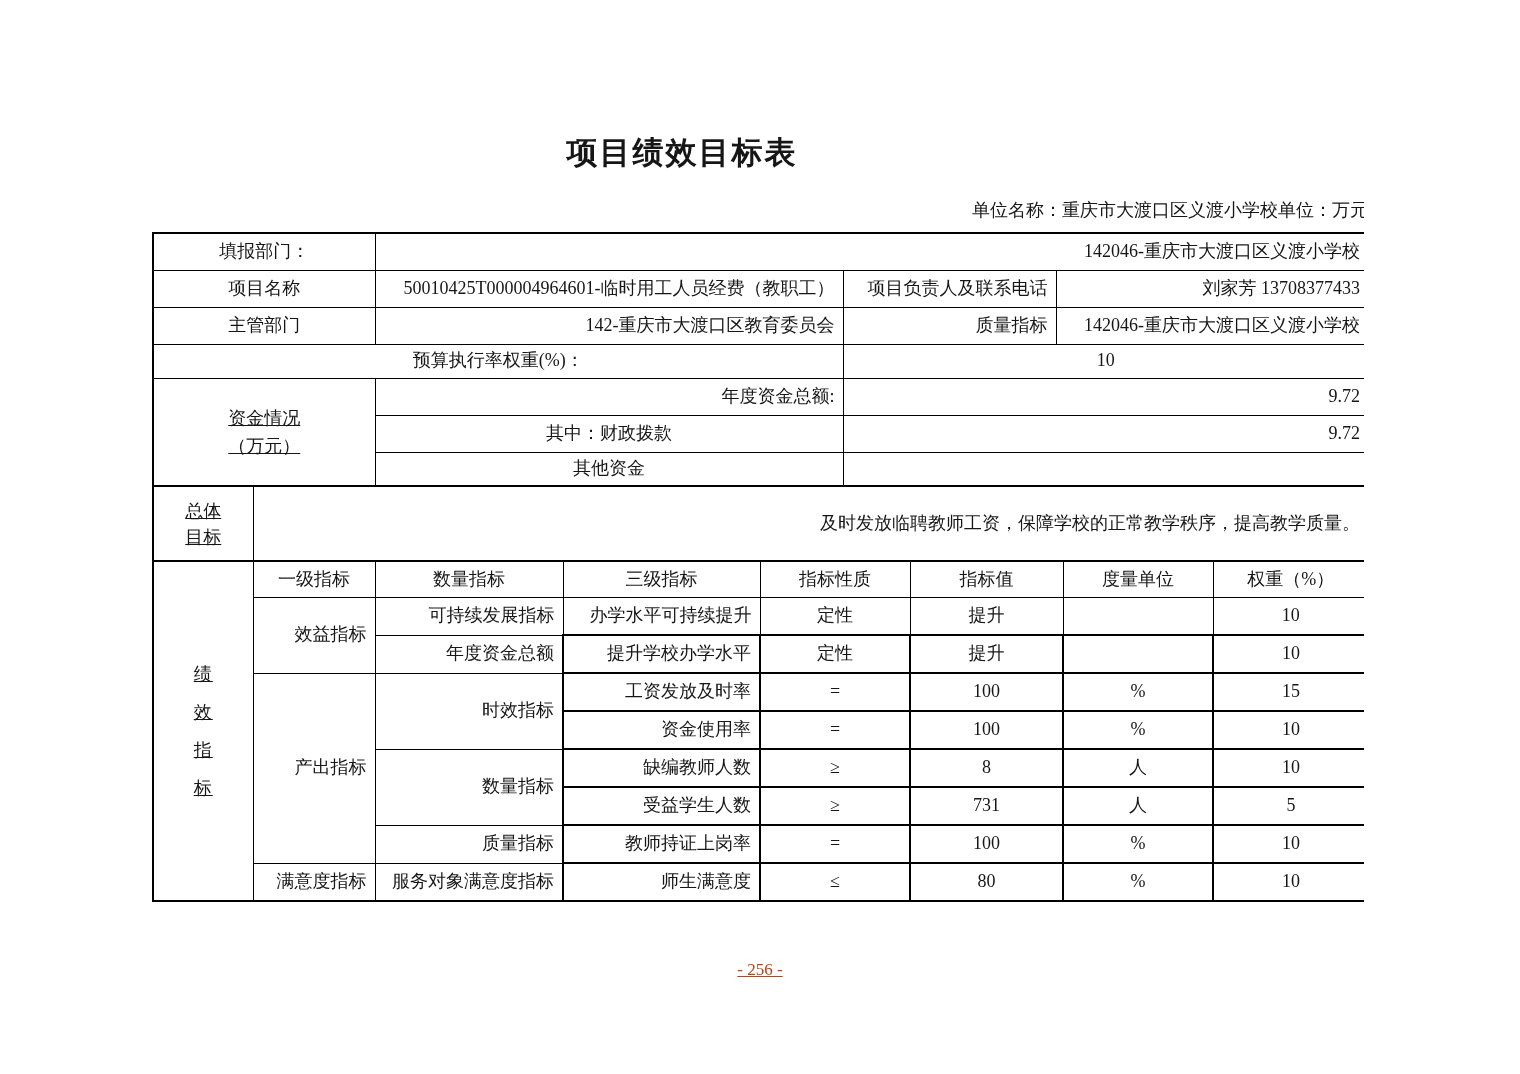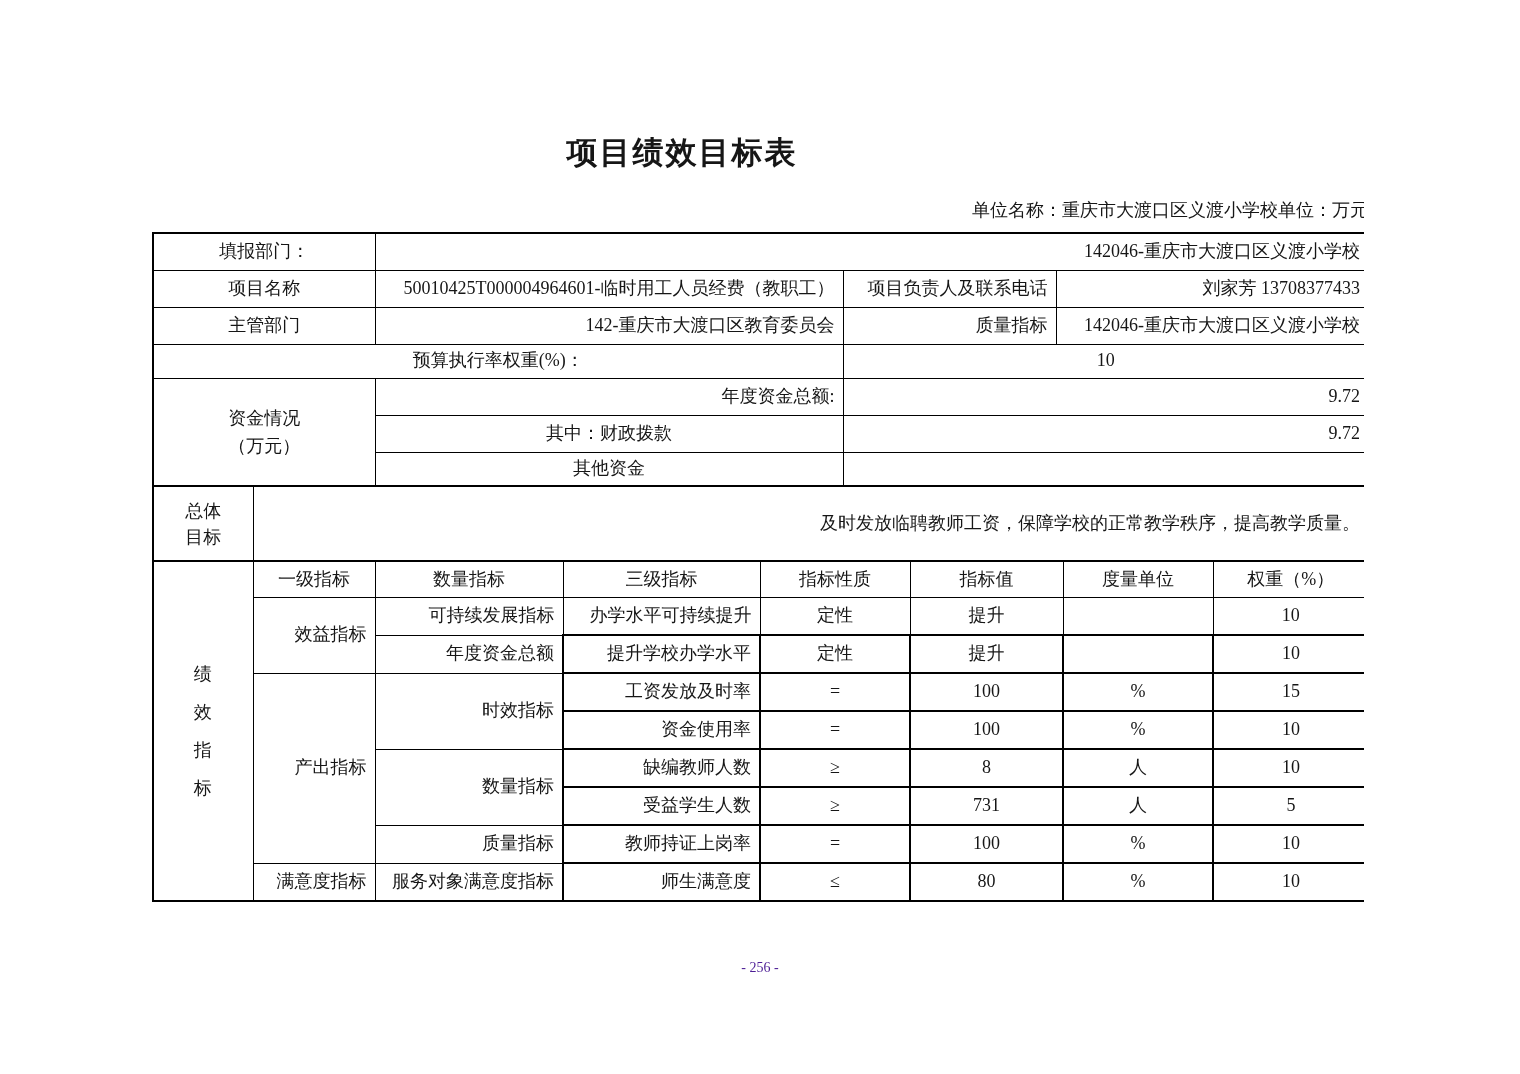--- a/index.html
+++ b/index.html
@@ -41,42 +41,43 @@
     border: 1px solid #000;
     font-size: 18px;
     padding: 2px 8px;
     vertical-align: middle;
     overflow: hidden;
     line-height: 1.3;
   }
   td.center { text-align: center; }
   td.left   { text-align: right; }
   td.right  { text-align: right; }
-  td.pre    { white-space: pre-line; }
+  td.pre    { white-space: pre-line; text-decoration: underline; }
   td.hv     { border-width: 2px; }
 
   
   .rowA  { height: 37px; }
   .rowA2 { height: 34px; }
   
   .rowGoal { height: 75px; margin-top: 11px; }
   .goal-label { line-height: 26px; }
   .funds-label { line-height: 28px; }
   
   .rowHead { height: 36px; }
   .rowInd  { height: 38px; }
   .vside { line-height: 38px; letter-spacing: 1px; }
 
   .footer {
     width: 1216px;
     margin-left: 152px;
     margin-top: 58px;
     text-align: center;
-    font-size: 14px;
-    color: #4c1d95;
+    font-size: 17px;
+    color: #c2410c;
+    text-decoration: underline;
   }
 </style>
 </head>
 <body>
 
 <div class="sheet">
 
   <div class="doc-title">项目绩效目标表</div>
 
   <div class="subhead">

